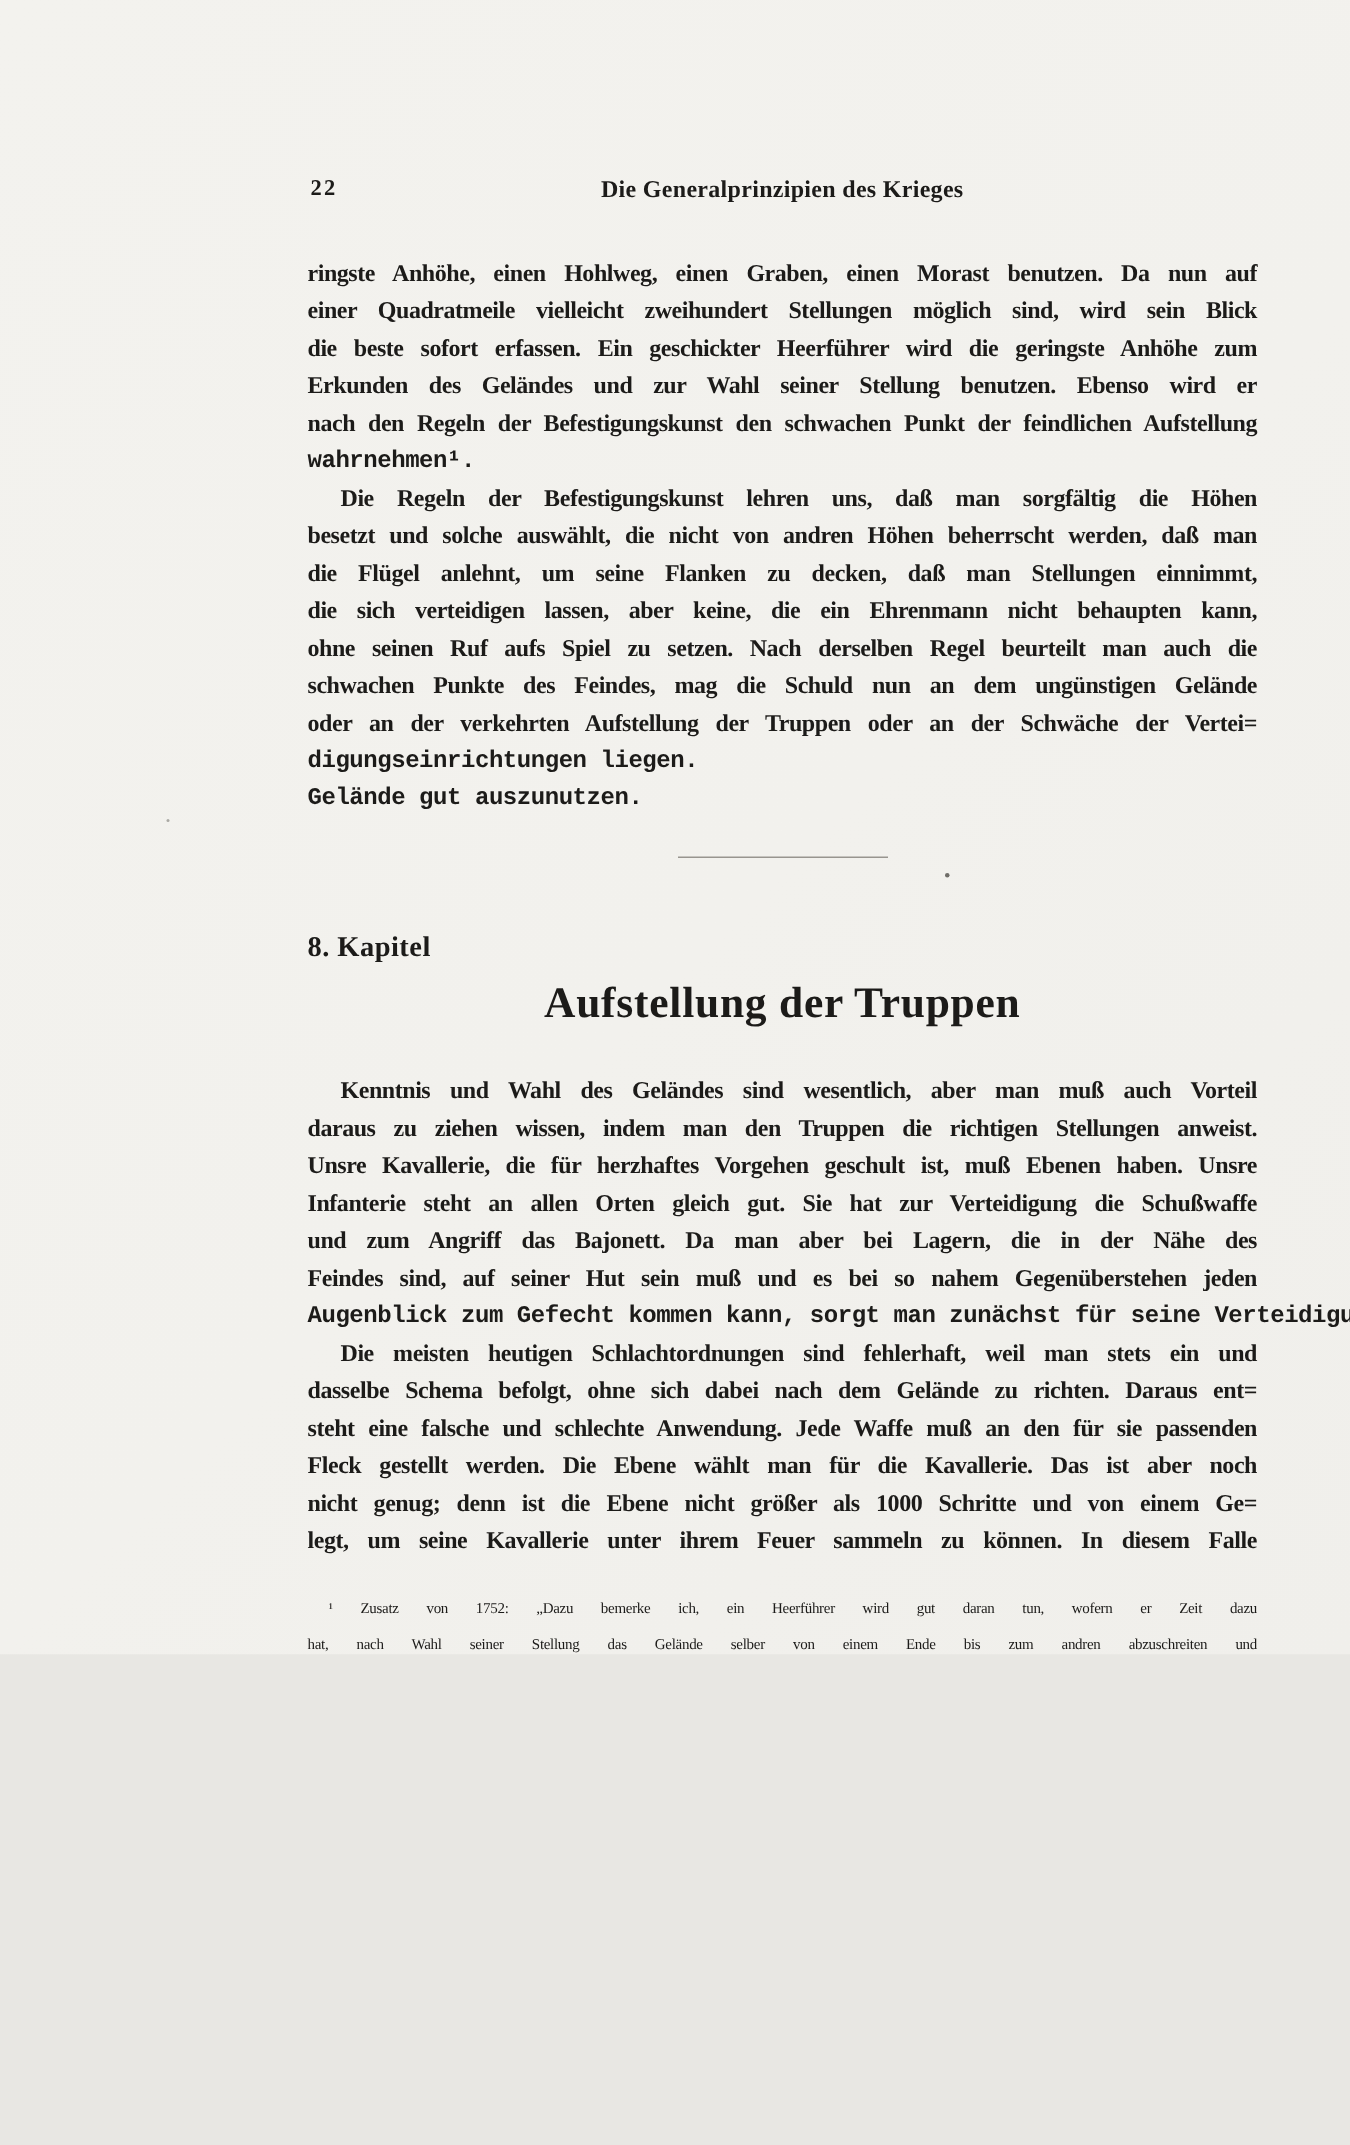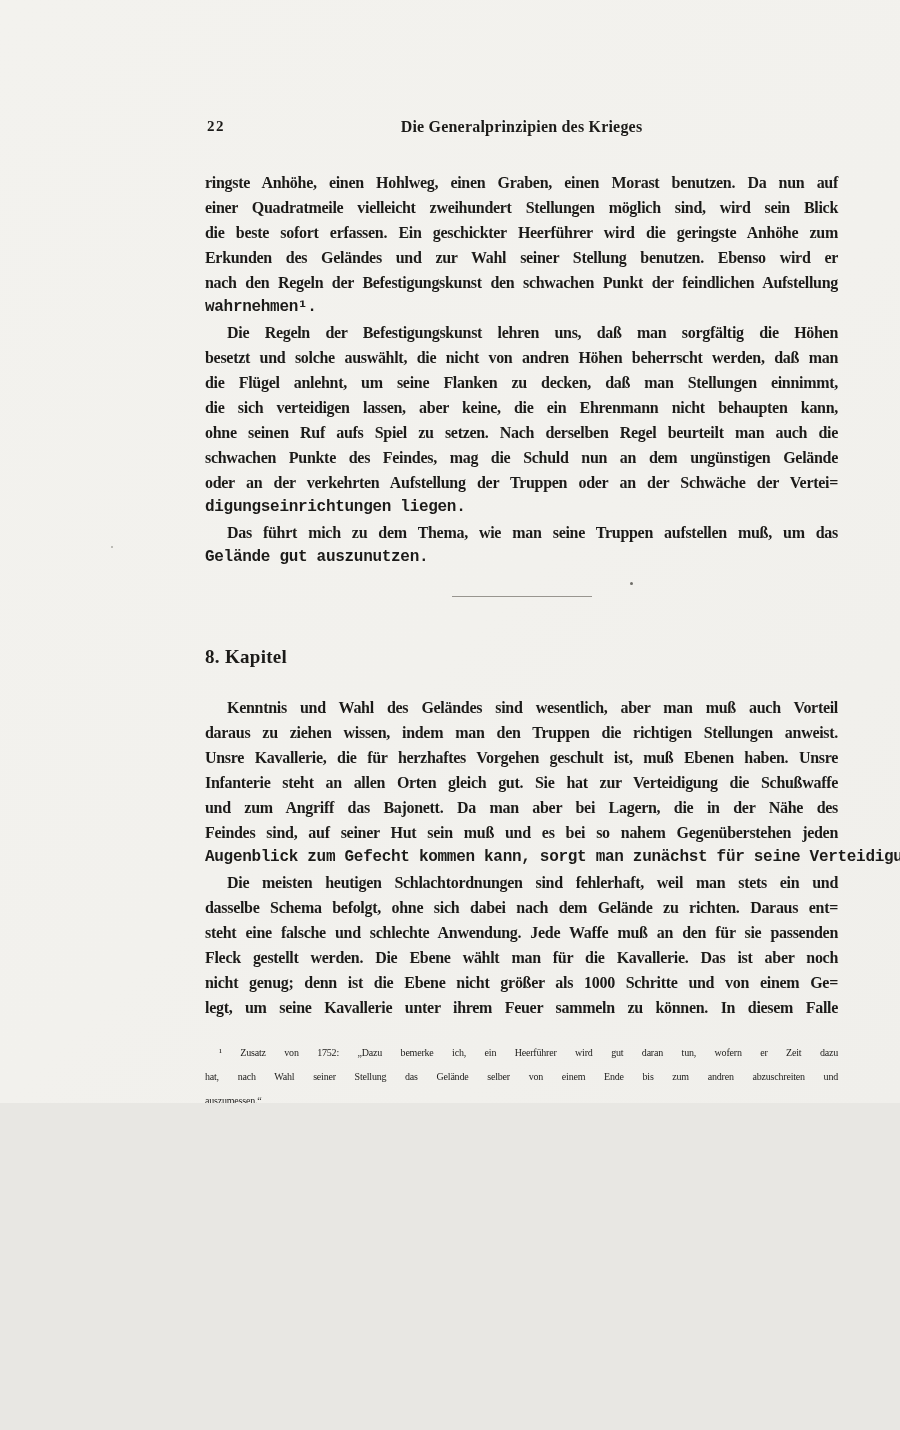--- a/index.html
+++ b/index.html
@@ -125,27 +125,27 @@
       <div class="bline">besetzt und solche auswählt, die nicht von andren Höhen beherrscht werden, daß man</div>
       <div class="bline">die Flügel anlehnt, um seine Flanken zu decken, daß man Stellungen einnimmt,</div>
       <div class="bline">die sich verteidigen lassen, aber keine, die ein Ehrenmann nicht behaupten kann,</div>
       <div class="bline">ohne seinen Ruf aufs Spiel zu setzen. Nach derselben Regel beurteilt man auch die</div>
       <div class="bline">schwachen Punkte des Feindes, mag die Schuld nun an dem ungünstigen Gelände</div>
       <div class="bline">oder an der verkehrten Aufstellung der Truppen oder an der Schwäche der Vertei=</div>
       <div class="bline end">digungseinrichtungen liegen.</div>
     </div>
 
     <div class="para">
-      <div class="bline indent">Das führt mich zu dem Thema, wie man seine Truppen aufstellen muß, um das</div>
       <div class="bline end">Gelände gut auszunutzen.</div>
     </div>
 
     <div class="divider"></div>
 
     <div class="kicker">8. Kapitel</div>
+    <div class="chapter-title">Aufstellung der Truppen</div>
 
     <div class="para after-title">
       <div class="bline indent">Kenntnis und Wahl des Geländes sind wesentlich, aber man muß auch Vorteil</div>
       <div class="bline">daraus zu ziehen wissen, indem man den Truppen die richtigen Stellungen anweist.</div>
       <div class="bline">Unsre Kavallerie, die für herzhaftes Vorgehen geschult ist, muß Ebenen haben. Unsre</div>
       <div class="bline">Infanterie steht an allen Orten gleich gut. Sie hat zur Verteidigung die Schußwaffe</div>
       <div class="bline">und zum Angriff das Bajonett. Da man aber bei Lagern, die in der Nähe des</div>
       <div class="bline">Feindes sind, auf seiner Hut sein muß und es bei so nahem Gegenüberstehen jeden</div>
       <div class="bline end">Augenblick zum Gefecht kommen kann, sorgt man zunächst für seine Verteidigung.</div>
     </div>

